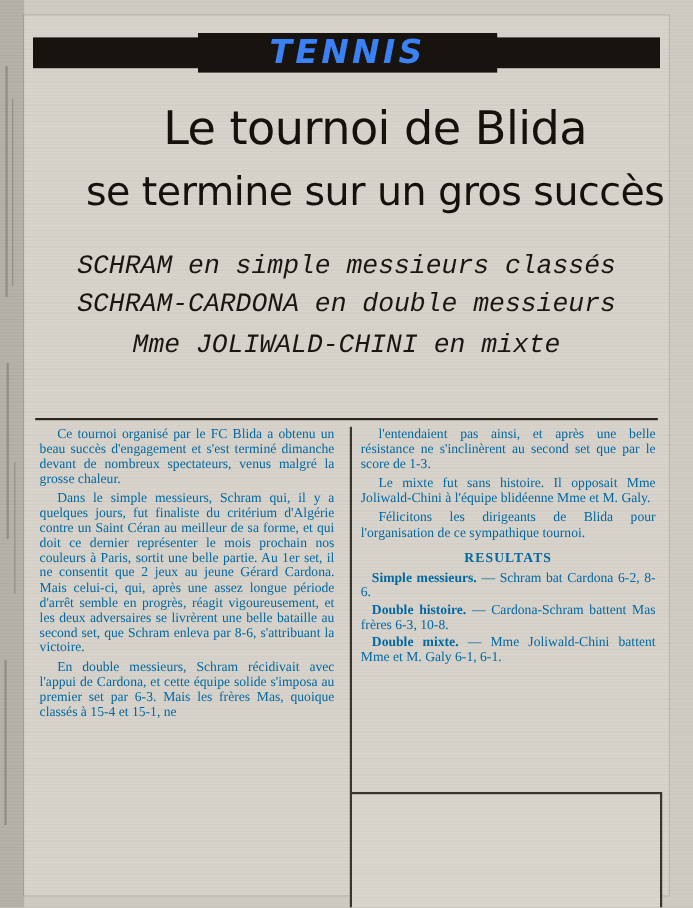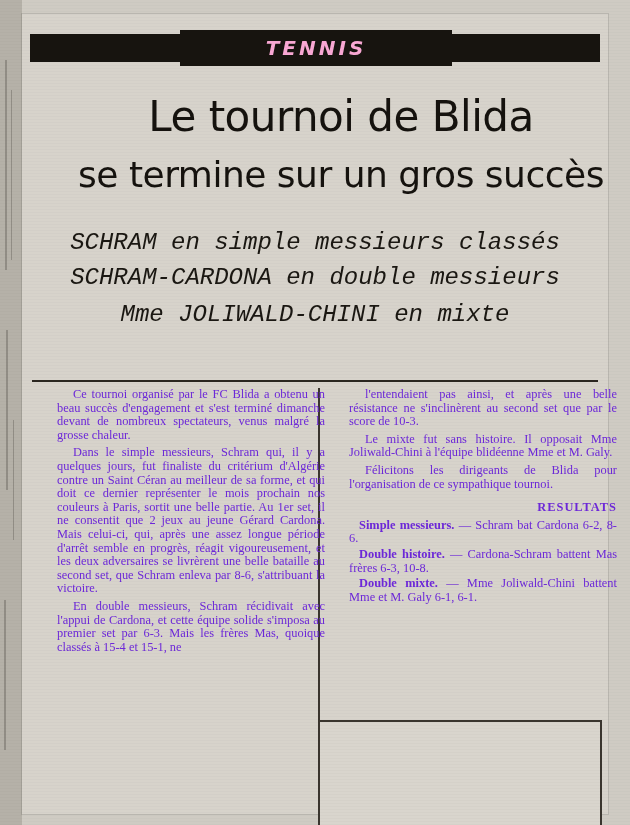--- a/index.html
+++ b/index.html
@@ -61,25 +61,25 @@
   .mast-band {
     position: absolute;
     left: 0; top: 8px;
     width: 570px; height: 28px;
     background: #17140f;
   }
   .mast-word {
     position: absolute;
     left: 150px; top: 4px;
     width: 272px; height: 36px;
-    color: #f9a8d4;
+    color: #3b82f6;
     font-family: "DejaVu Sans", sans-serif;
     font-weight: bold;
     font-style: italic;
-    font-size: 20px;
+    font-size: 30px;
     letter-spacing: 3px;
     text-align: center;
     line-height: 36px;
     background: #17140f;
   }
 
   
   .hl1, .hl2 {
     position: absolute;
     left: 0;
@@ -126,39 +126,38 @@
     width: 560px;
     height: 420px;
   }
   .col {
     position: absolute;
     top: 0;
     width: 268px;
     font-size: 12.4px;
     line-height: 13.6px;
     text-align: justify;
-    color: #6d28d9;
-    margin-left: 21px;
+    color: #0369a1;
   }
   .col.left  { left: 0; }
   .col.right { left: 292px; }
   .col p {
     margin: 0 0 4px 0;
     text-indent: 16px;
   }
   .col-divider {
     position: absolute;
     left: 282px;
     top: 0;
     width: 2px;
     height: 332px;
     background: #3a352e;
   }
   .res-head {
-    text-align: right;
+    text-align: center;
     font-weight: bold;
     text-indent: 0;
     letter-spacing: 1px;
     margin: 10px 0 4px 0;
     font-size: 12.4px;
   }
   .res p { text-indent: 10px; margin: 0 0 2px 0; }
   .res b { font-weight: bold; }
 
   .box-bottom {
@@ -203,21 +202,21 @@
     <div class="cols">
       <div class="col-divider"></div>
 
       <div class="col left">
         <p>Ce tournoi organisé par le FC Blida a obtenu un beau succès d'engagement et s'est terminé dimanche devant de nombreux spectateurs, venus malgré la grosse chaleur.</p>
         <p>Dans le simple messieurs, Schram qui, il y a quelques jours, fut finaliste du critérium d'Algérie contre un Saint Céran au meilleur de sa forme, et qui doit ce dernier représenter le mois prochain nos couleurs à Paris, sortit une belle partie. Au 1er set, il ne consentit que 2 jeux au jeune Gérard Cardona. Mais celui-ci, qui, après une assez longue période d'arrêt semble en progrès, réagit vigoureusement, et les deux adversaires se livrèrent une belle bataille au second set, que Schram enleva par 8-6, s'attribuant la victoire.</p>
         <p>En double messieurs, Schram récidivait avec l'appui de Cardona, et cette équipe solide s'imposa au premier set par 6-3. Mais les frères Mas, quoique classés à 15-4 et 15-1, ne</p>
       </div>
 
       <div class="col right">
-        <p>l'entendaient pas ainsi, et après une belle résistance ne s'inclinèrent au second set que par le score de 10-3.</p>
+        <p>l'entendaient pas ainsi, et après une belle résistance ne s'inclinèrent au second set que par le score de 1-3.</p>
         <p>Le mixte fut sans histoire. Il opposait Mme Joliwald-Chini à l'équipe blidéenne Mme et M. Galy.</p>
         <p>Félicitons les dirigeants de Blida pour l'organisation de ce sympathique tournoi.</p>
 
         <div class="res-head">RESULTATS</div>
 
         <div class="res">
           <p>
             <b>Simple messieurs.</b>
             <span>— Schram bat Cardona 6-2, 8-6.</span>
           </p>

